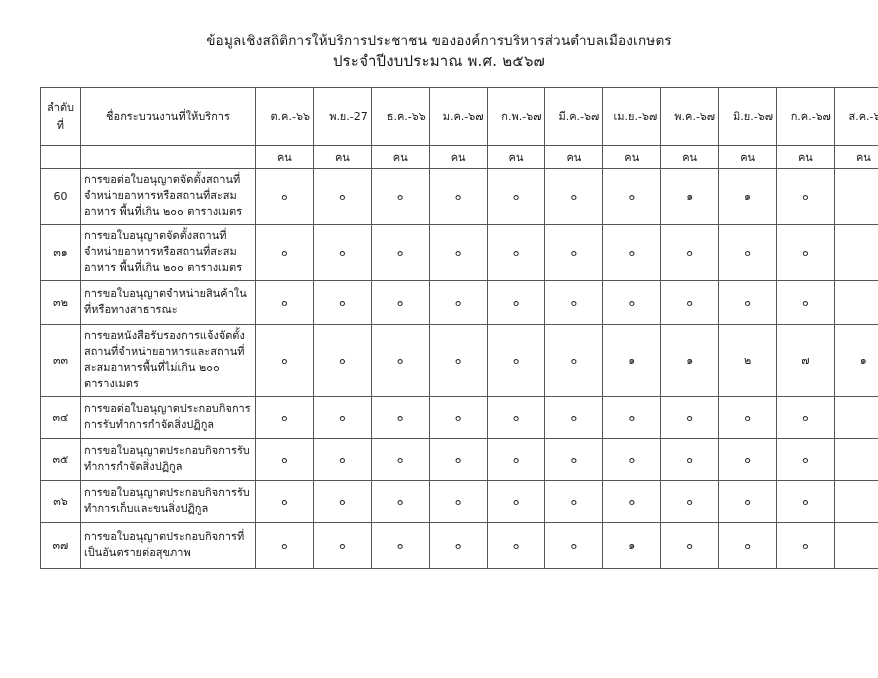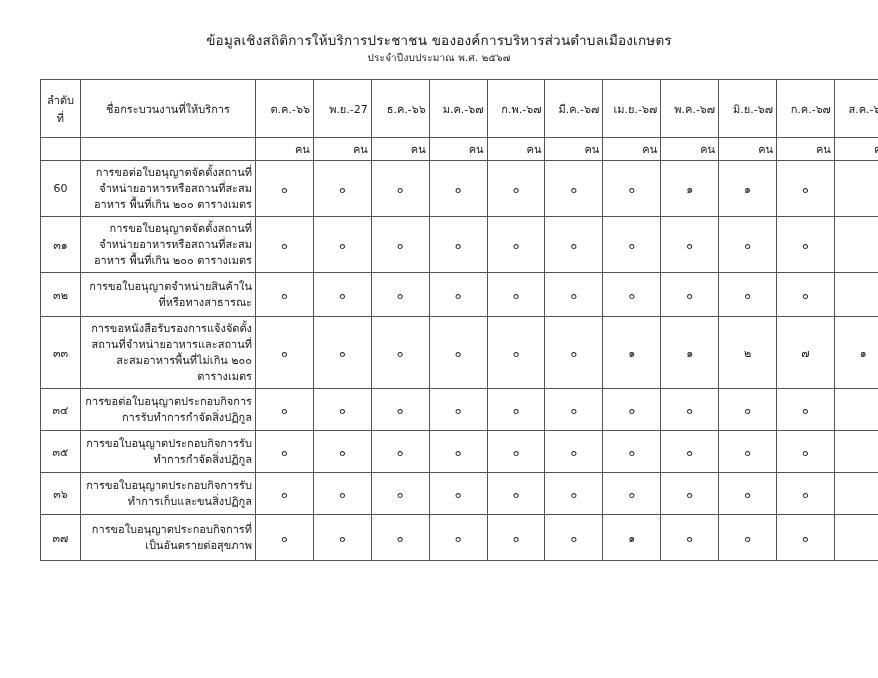--- a/index.html
+++ b/index.html
@@ -25,21 +25,21 @@
   .titles {
     text-align: center;
     padding-top: 30px;
   }
   .title-line1 {
     font-size: 13.5px;
     line-height: 1.5;
     letter-spacing: 0.2px;
   }
   .title-line2 {
-    font-size: 10px;
+    font-size: 15px;
     line-height: 1.5;
     letter-spacing: 0.2px;
   }
   .table-wrap {
     margin: 14px 18px 0 18px;
   }
   table.grid {
     border-collapse: collapse;
     width: 842px;
     table-layout: fixed;
@@ -71,36 +71,36 @@
     vertical-align: bottom;
     text-align: center;
   }
   th.hdr-name {
     font-size: 11.5px;
     text-align: center;
     vertical-align: bottom;
     padding-bottom: 6px;
   }
   td.unit {
-    text-align: right;
+    text-align: center;
     font-size: 11px;
     height: 19px;
   }
   td.num {
     text-align: center;
     font-size: 10.5px;
     vertical-align: middle;
   }
   td.rowno {
     text-align: center;
     font-size: 11px;
     vertical-align: middle;
   }
   td.svc {
-    text-align: right;
+    text-align: left;
     font-size: 11px;
     line-height: 1.45;
     vertical-align: middle;
     padding-left: 5px;
     padding-right: 3px;
   }
 </style>
 </head>
 <body>
 

